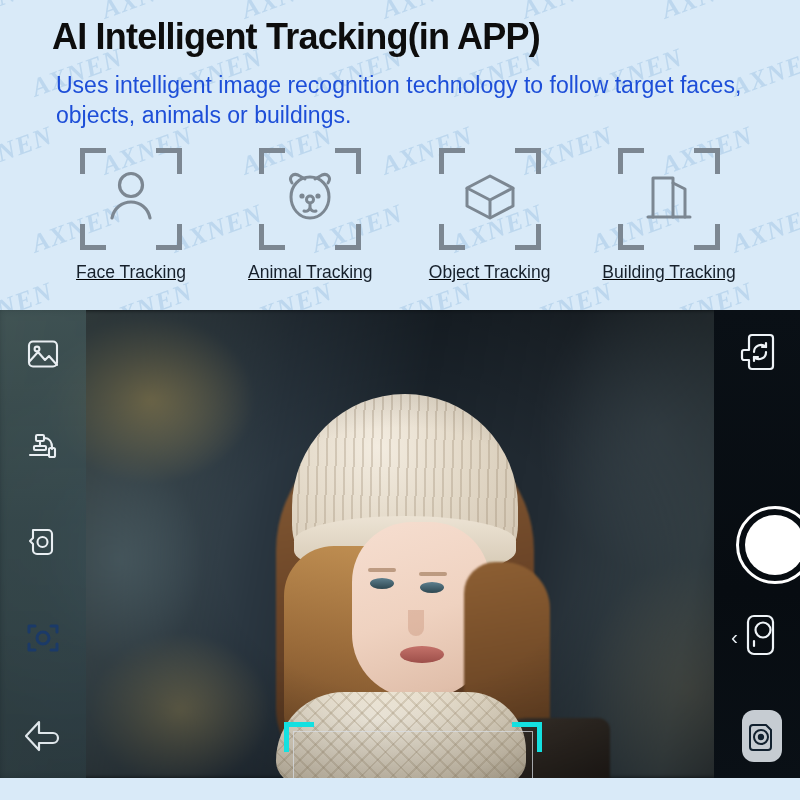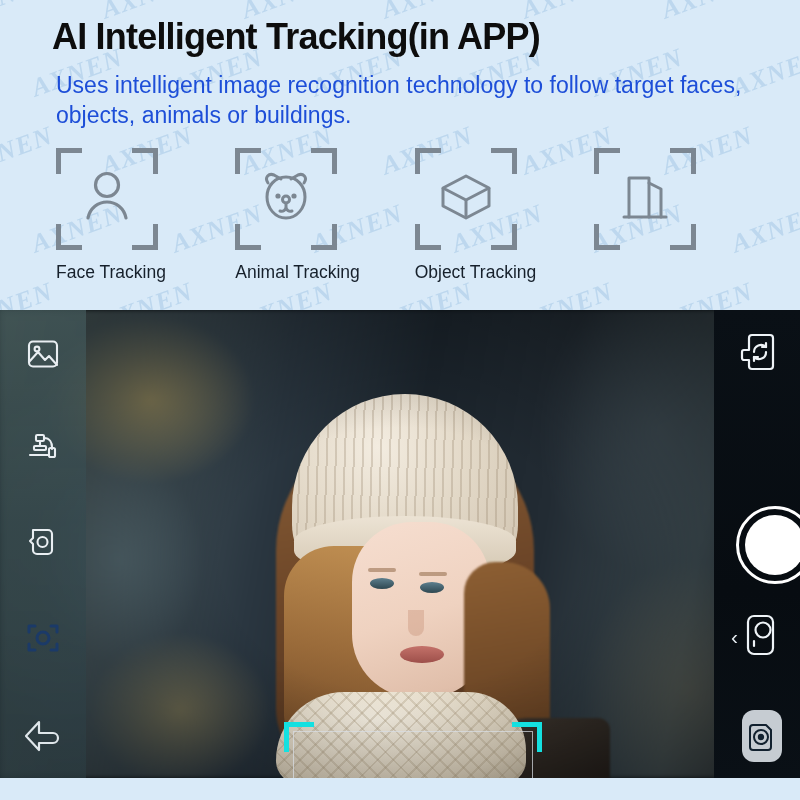--- a/index.html
+++ b/index.html
@@ -29,21 +29,21 @@
   }
   .promo-sub {
     position:absolute; left:56px; top:70px; width:690px;
     font-size:23px; color:#1d4ed8; line-height:1.32;
   }
 
   .icon-row {
     position:absolute; left:0; top:148px; width:800px; height:160px;
     display:flex; justify-content:space-between; padding:0 56px;
   }
-  .icon-cell { width:150px; display:flex; flex-direction:column; align-items:flex-start; }
+  .icon-cell { width:150px; display:flex; flex-direction:column; align-items:center;text-decoration:underline; }
   .bracket-box { position:relative; width:102px; height:102px; }
   .bk { position:absolute; width:26px; height:26px; }
   .bk.tl { left:0;  top:0;    border-left:5px solid #7c8792; border-top:5px solid #7c8792; }
   .bk.tr { right:0; top:0;    border-right:5px solid #7c8792; border-top:5px solid #7c8792; }
   .bk.bl { left:0;  bottom:0; border-left:5px solid #7c8792; border-bottom:5px solid #7c8792; }
   .bk.br { right:0; bottom:0; border-right:5px solid #7c8792; border-bottom:5px solid #7c8792; }
   .glyph { position:absolute; left:50%; top:50%; transform:translate(-50%,-50%); }
   .cap { margin-top:12px; font-size:17.5px; color:#16202b; white-space:nowrap; }
 
   
@@ -275,20 +275,21 @@
           <span class="bk bl"></span>
           <span class="bk br"></span>
           <span class="glyph">
             <svg width="56" height="56" viewBox="0 0 56 56" fill="none" stroke="#7c8792" stroke-width="3" stroke-linejoin="round" stroke-linecap="round">
               <path d="M12 48V9h20v39"></path>
               <path d="M32 14l12 6v28"></path>
               <path d="M7 48h42"></path>
             </svg>
           </span>
         </div>
+        <div class="cap">Building Tracking</div>
       </div>
 
     </div>
   </div>
 
   <div class="shot">
 
     <div class="scene">
       <div class="backdrop"></div>
 

